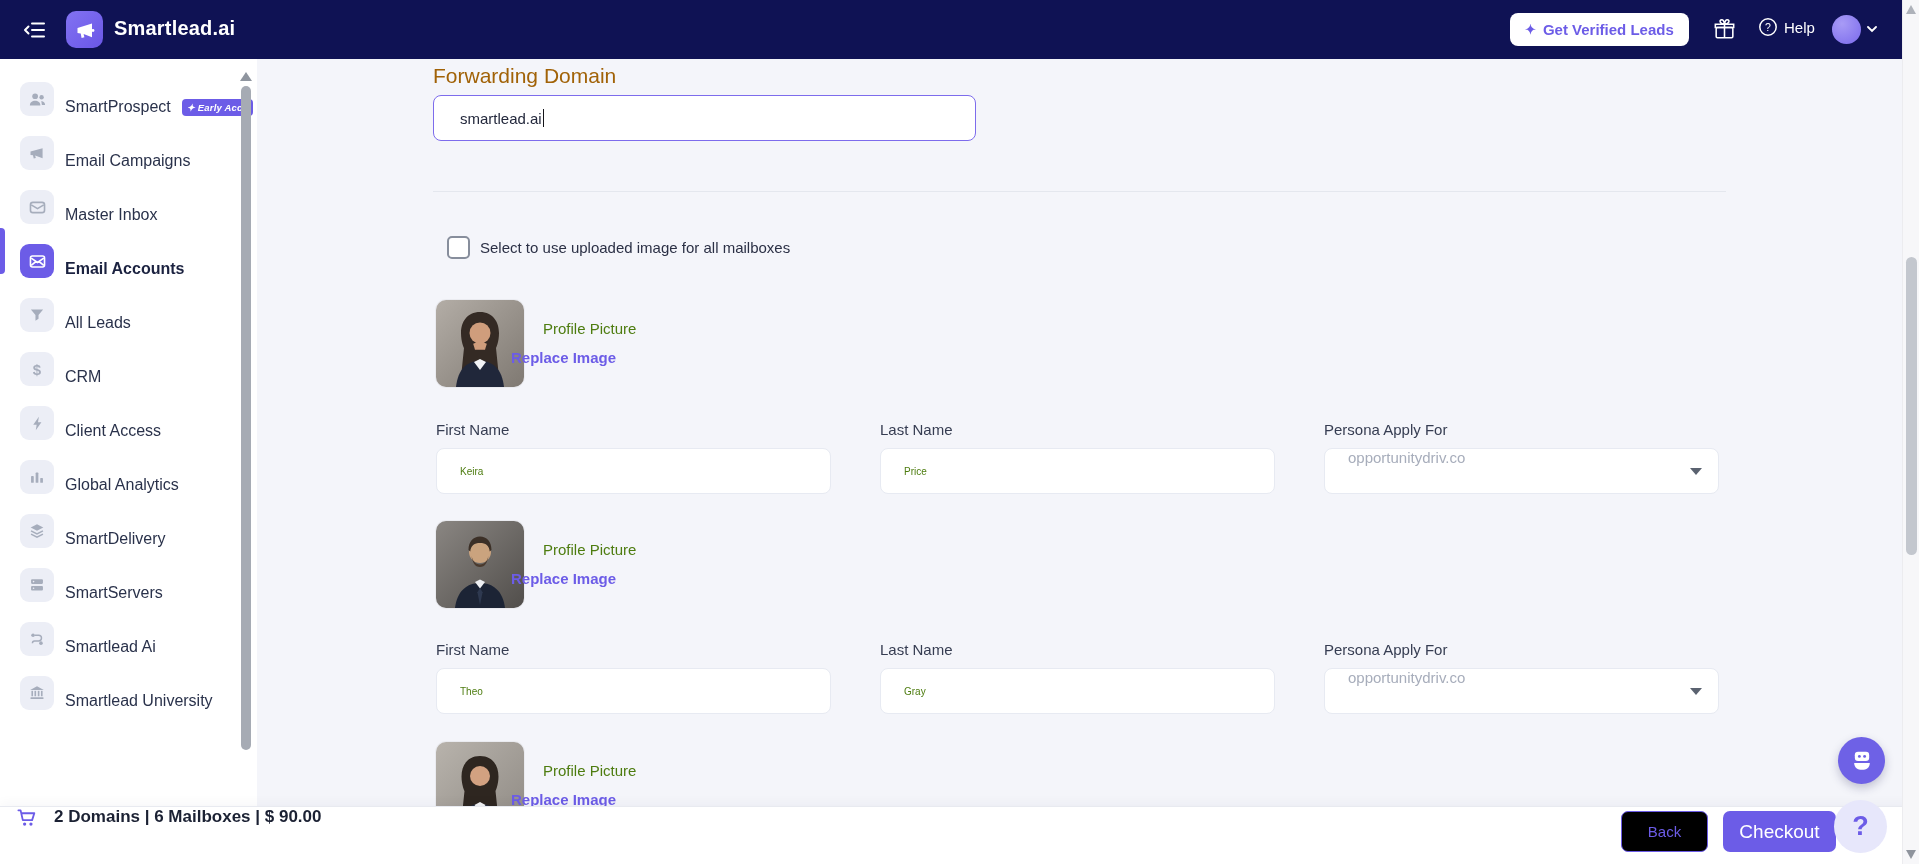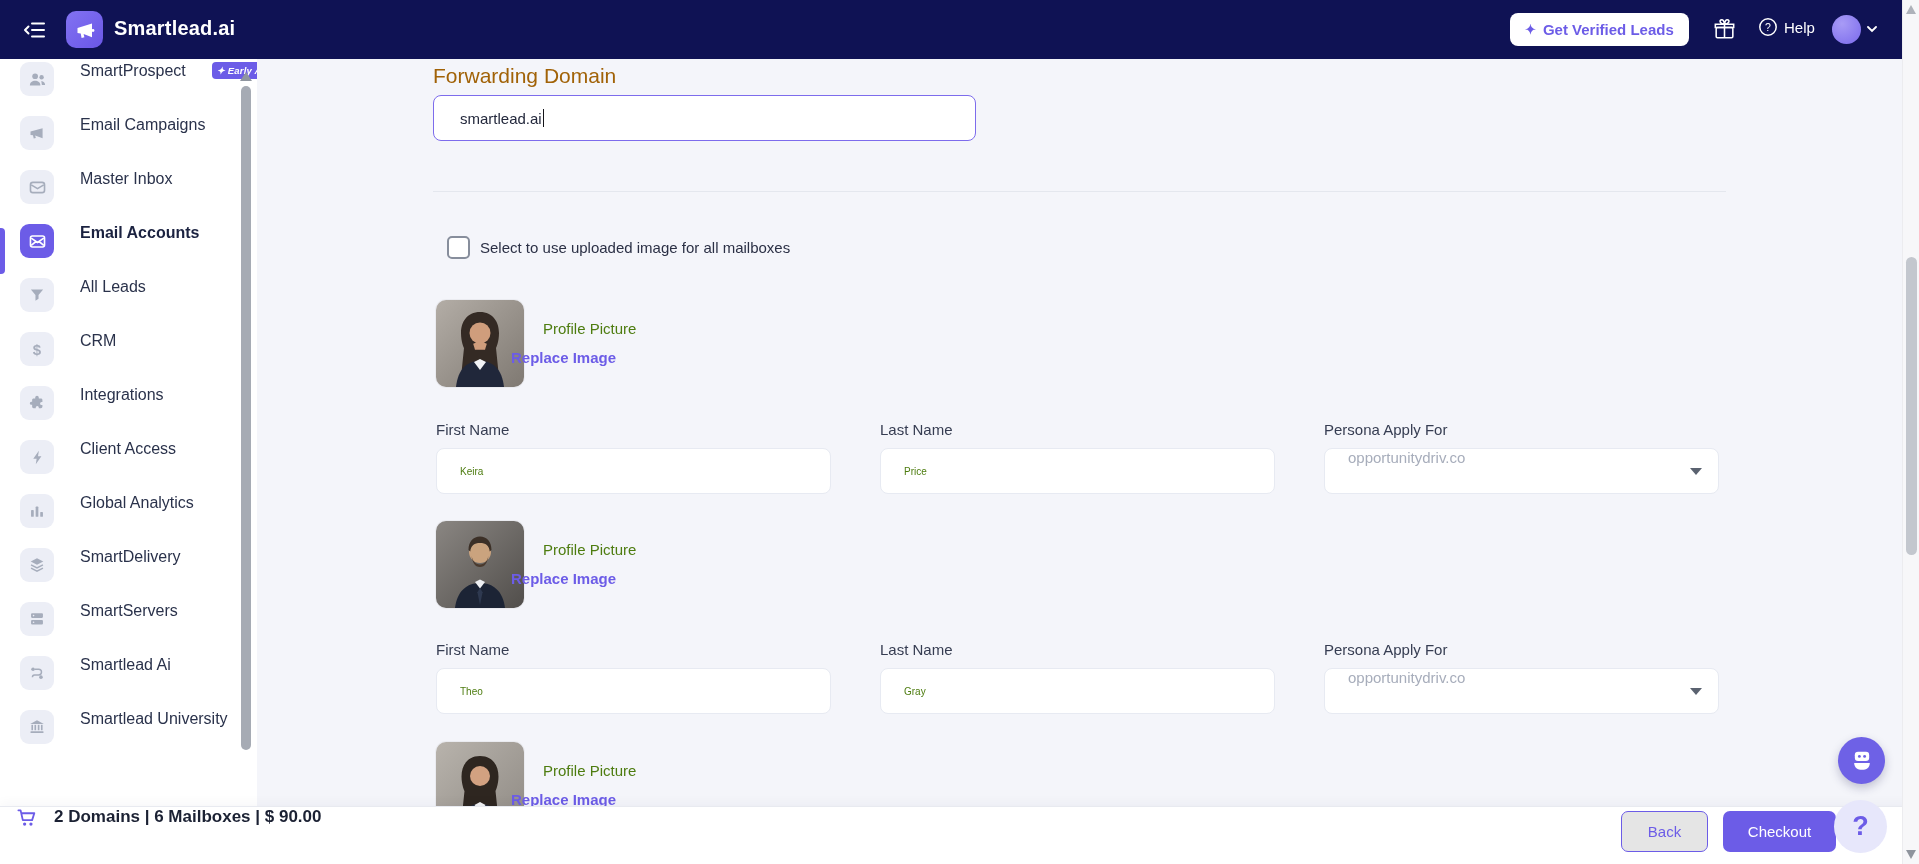--- a/index.html
+++ b/index.html
@@ -17,21 +17,21 @@
   .gvl-pill .spark{font-size:13px}
   .gift{position:absolute;left:1712px;top:17px;width:25px;height:25px;cursor:pointer}
   .help-group{position:absolute;left:1758px;top:17px;display:flex;align-items:center;gap:6px;cursor:pointer}
   .help-group .help-txt{color:#fff;font-size:15px}
   .avatar-wrap{position:absolute;left:1832px;top:15px;display:flex;align-items:center;gap:6px;cursor:pointer}
   .avatar{width:29px;height:29px;border-radius:50%;background:radial-gradient(circle at 35% 30%,#a89bf6,#7a6aec)}
 
   
   .sidebar{position:absolute;left:0;top:59px;width:257px;height:805px;background:#fff;z-index:5;overflow:hidden}
   .side-list{padding-top:3px}
-  .side-item{position:relative;height:54px;display:flex;align-items:flex-start;padding-left:20px;gap:26px;cursor:pointer;white-space:nowrap}
+  .side-item{position:relative;height:54px;display:flex;align-items:flex-end;padding-left:20px;gap:11px;cursor:pointer;white-space:nowrap}
   .icon-box{width:34px;height:34px;border-radius:9px;background:#eceef6;color:#a6adbc;
             display:flex;align-items:center;justify-content:center;flex:0 0 34px}
   .icon-box .dollar{font-size:15px;font-weight:700;color:#a6adbc}
   .side-label{font-size:16px;color:#2a324b;font-weight:500}
   .side-item.active .icon-box{background:#6C5CE7;color:#fff}
   .side-item.active .side-label{font-weight:700;color:#1b2240}
   .active-bar{position:absolute;left:0;top:4px;width:5px;height:46px;background:#6C5CE7;border-radius:0 4px 4px 0}
   .early-badge{background:#6C5CE7;color:#fff;font-size:9.5px;font-style:italic;font-weight:700;
                padding:3px 5px;border-radius:4px;letter-spacing:.2px}
   .side-scroll-up{position:absolute;left:240px;top:13px;width:0;height:0;
@@ -59,24 +59,24 @@
         font-size:10px;color:#4d7c0f;padding-left:23px;outline:none;font-family:"Liberation Sans",sans-serif}
   .fselect{position:absolute;left:0;top:27px;width:395px;height:46px;background:#fff;border:1px solid #e7eaf2;border-radius:8px;
         font-size:15px;color:#a7adbb;padding-left:23px;display:flex;cursor:pointer}
   .sel-arrow{position:absolute;right:17px;top:47px;width:0;height:0;
              border-left:6px solid transparent;border-right:6px solid transparent;border-top:7px solid #5a6270}
 
   
   .footer{position:absolute;left:0;top:806px;width:1919px;height:58px;background:#fff;border-top:1px solid #e8eaf0;
           box-shadow:0 -4px 10px rgba(20,25,60,.03);z-index:20;display:flex;padding-left:16px;gap:15px}
   .cart-summary{font-size:17px;font-weight:700;color:#1b2133}
-  .back-btn{position:absolute;left:1621px;top:811px;width:87px;height:41px;background:#e5e5e5;border:1px solid #6C5CE7;
+  .back-btn{position:absolute;left:1621px;top:811px;width:87px;height:41px;background:#000000;border:1px solid #6C5CE7;
             border-radius:7px;color:#6C5CE7;font-size:15px;cursor:pointer;z-index:22;font-family:"Liberation Sans",sans-serif}
   .checkout-btn{position:absolute;left:1723px;top:811px;width:113px;height:41px;background:#6C5CE7;border:none;
-            border-radius:7px;color:#fff;font-size:15px;cursor:pointer;z-index:22;font-family:"Liberation Sans",sans-serif}
+            border-radius:7px;color:#fff;font-size:19px;cursor:pointer;z-index:22;font-family:"Liberation Sans",sans-serif}
 
   
   .robot-btn{position:absolute;left:1838px;top:737px;width:47px;height:47px;border-radius:50%;background:#6e61e6;
              display:flex;align-items:center;justify-content:center;z-index:40;cursor:pointer;box-shadow:0 4px 10px rgba(40,40,90,.25)}
   .help-float{position:absolute;left:1834px;top:800px;width:53px;height:53px;border-radius:50%;background:#e7e7fb;
               color:#6C5CE7;font-size:27px;font-weight:700;display:flex;align-items:center;justify-content:center;
               z-index:41;cursor:pointer}
 
   
   .pagebar{position:absolute;right:0;top:0;width:17px;height:864px;background:#f7f7f9;border-left:1px solid #ececef;z-index:50}
@@ -189,28 +189,20 @@
       <span class="side-label">All Leads</span>
     </div>
 
     <div class="side-item">
       <span class="icon-box">
           <span class="dollar">$</span>
         </span>
       <span class="side-label">CRM</span>
     </div>
 
-    <div class="side-item">
-      <span class="icon-box">
-        <svg viewBox="0 0 20 20" width="18" height="18" fill="currentColor">
-          <path d="M8.6 2.6a1.9 1.9 0 0 1 2.8 0c.4.4.6 1 .6 1.6v.9h2.4c.9 0 1.6.7 1.6 1.6v2.1h-.9a1.7 1.7 0 1 0 0 3.4h.9v2.1c0 .9-.7 1.6-1.6 1.6h-2.4v-.9a1.7 1.7 0 1 0-3.4 0v.9H6.2c-.9 0-1.6-.7-1.6-1.6v-2.4h-.9a1.7 1.7 0 1 1 0-3.4h.9V6.7c0-.9.7-1.6 1.6-1.6H8v-.9c0-.6.2-1.2.6-1.6z"></path>
-        </svg>
-      </span>
-      <span class="side-label">Integrations</span>
-    </div>
 
     <div class="side-item">
       <span class="icon-box">
         <svg viewBox="0 0 20 20" width="17" height="17" fill="currentColor">
           <path d="M11.6 2.2L5 11.4h4l-1 6.4 6.6-9.2h-4z"></path>
         </svg>
       </span>
       <span class="side-label">Client Access</span>
     </div>
 

